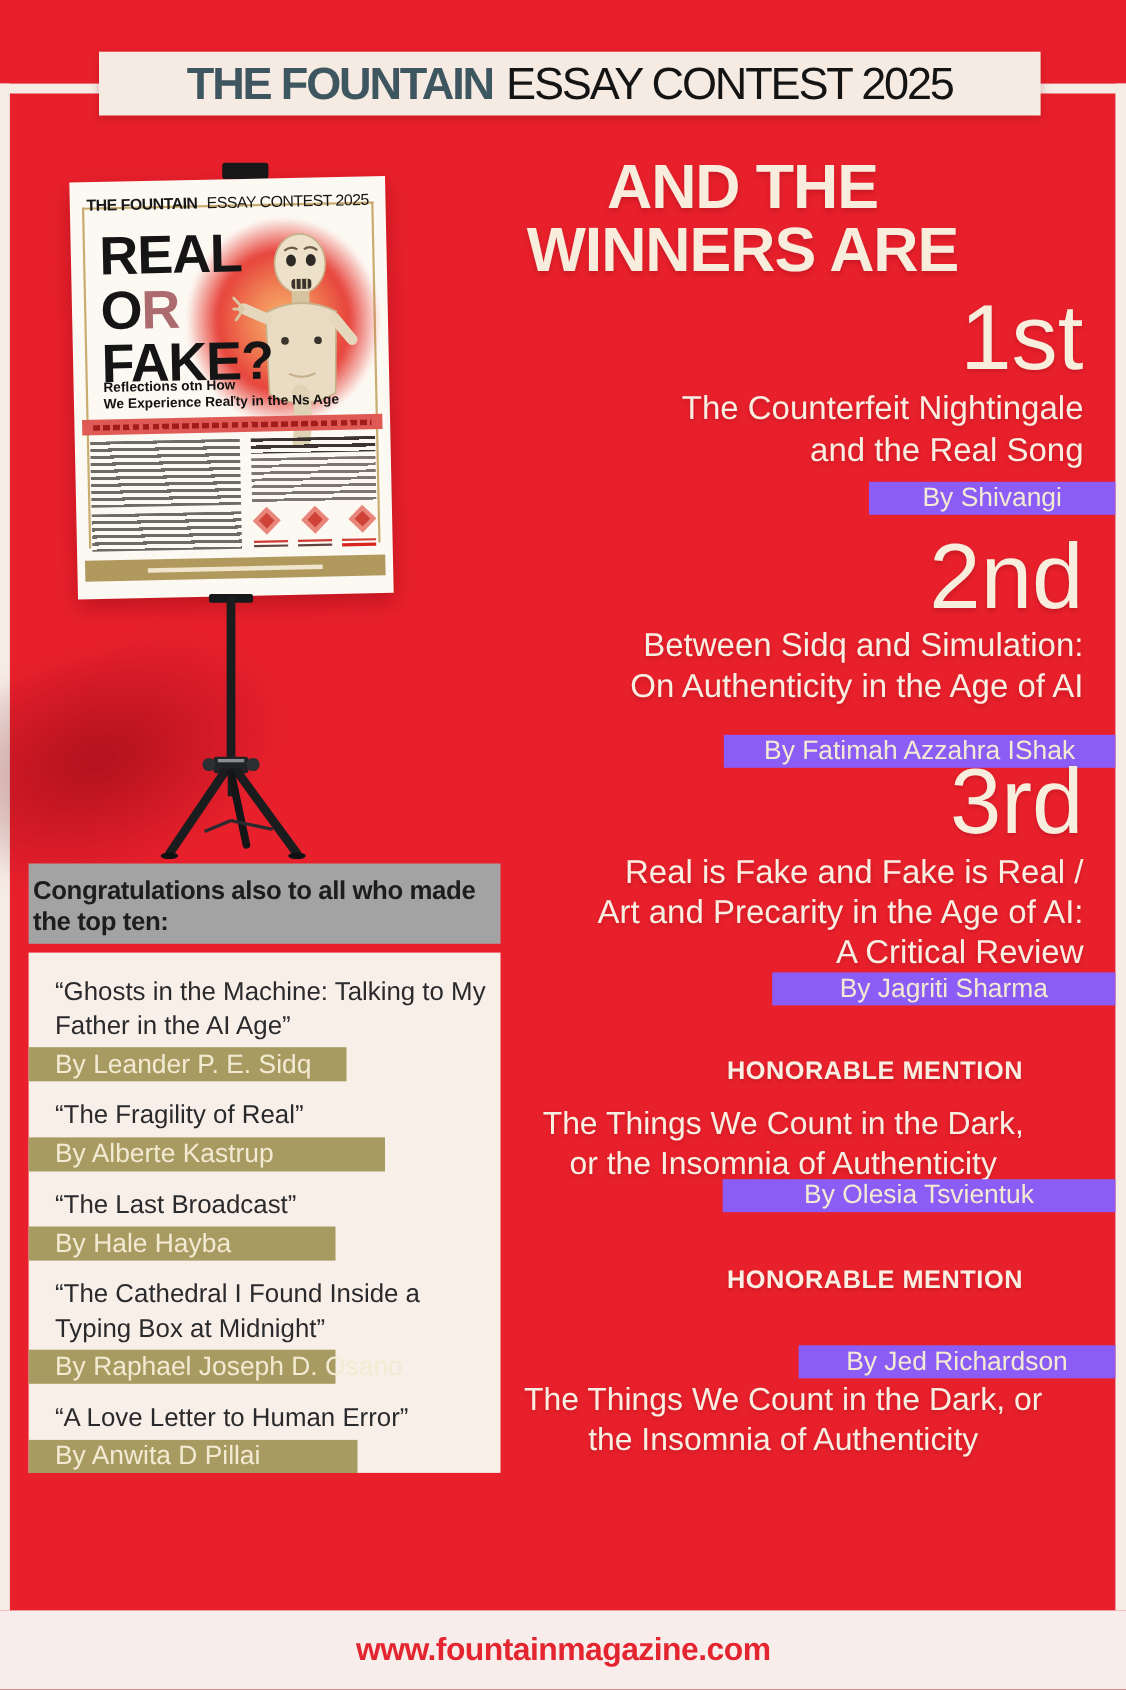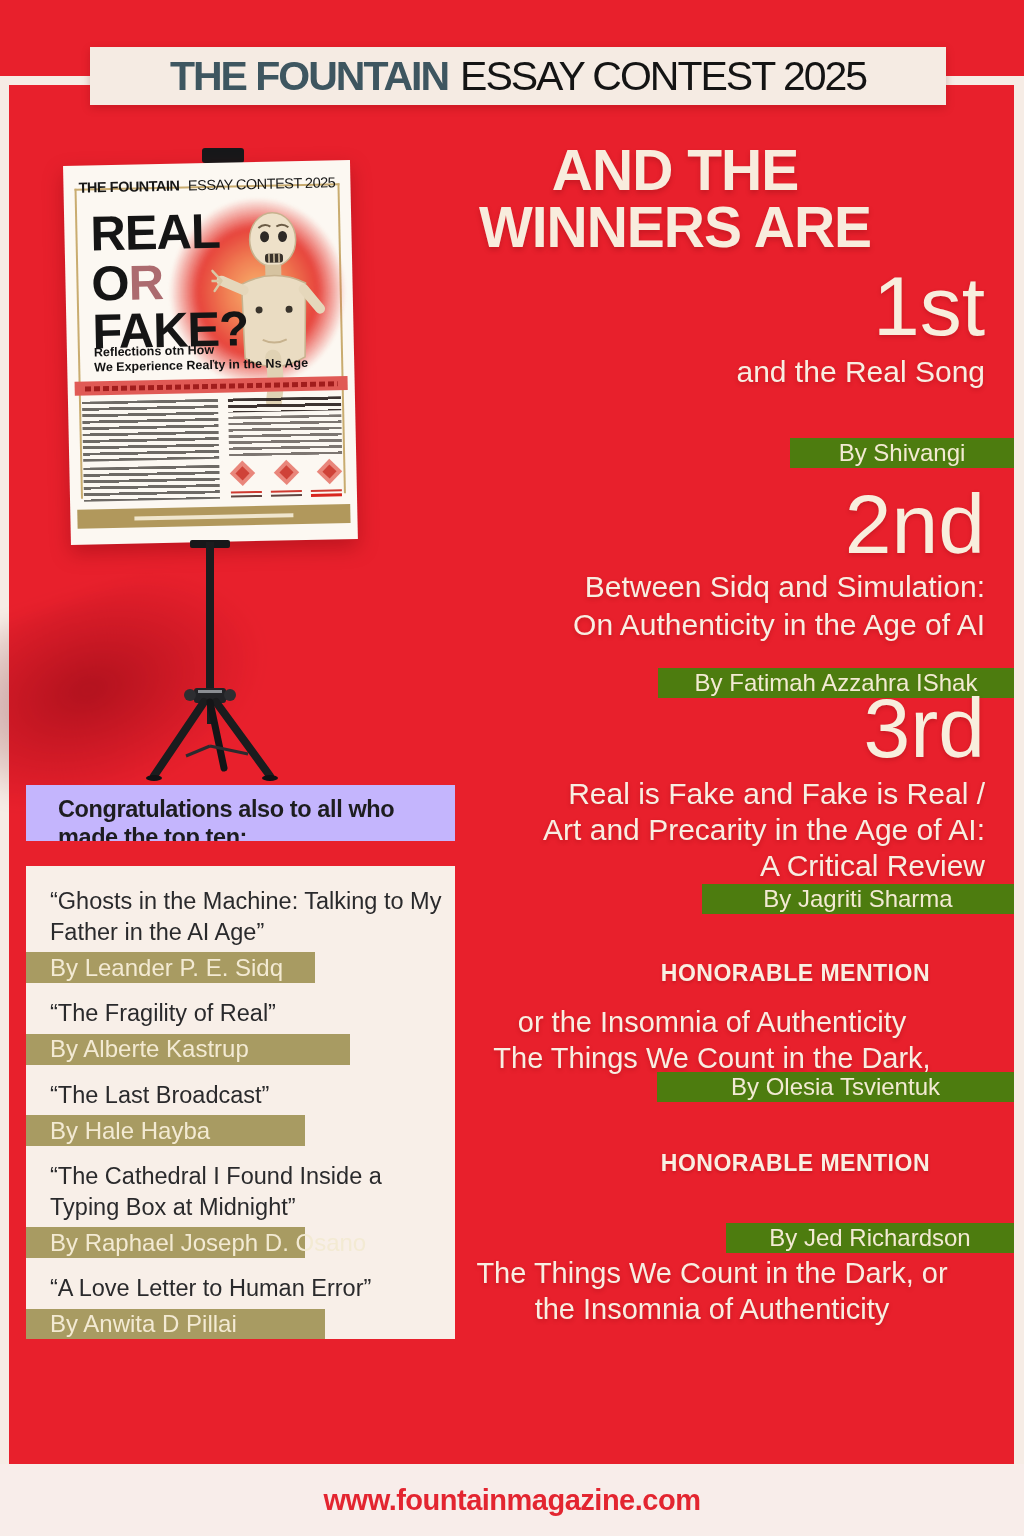--- a/index.html
+++ b/index.html
@@ -74,35 +74,35 @@
   
   .winners-heading{position:absolute;left:420px;top:142px;width:510px;text-align:center;
     color:#f8ecdd;font-weight:800;font-size:57px;line-height:1.0;letter-spacing:-1px;
     text-shadow:0 3px 5px rgba(130,10,15,.3);}
   .rank{position:absolute;right:39px;color:#f8eedd;font-weight:400;font-size:84px;line-height:1;
     text-shadow:0 2px 4px rgba(130,10,15,.3);}
   .rank.r1{top:264px;} .rank.r2{top:482px;} .rank.r3{top:686px;}
   .place-title{position:absolute;right:39px;text-align:right;color:#f8eee2;font-weight:400;
     font-size:30px;line-height:1.27;text-shadow:0 2px 4px rgba(130,10,15,.3);}
   .pt1{top:353px;} .pt2{top:568px;} .pt3{top:776px;line-height:1.2;}
-  .goldbar{position:absolute;right:10px;height:30px;background:#4d7c0f;
+  .goldbar{position:absolute;right:10px;height:30px;background:#8b5cf6;
     display:flex;align-items:center;justify-content:center;
     color:#f3ead3;font-size:24px;font-weight:400;}
   .gb1{top:438px;width:224px;} .gb2{top:644px;width:356px;margin-top:24px;} .gb3{top:884px;width:312px;}
   .gb4{top:1072px;width:357px;} .gb5{top:1223px;width:288px;}
   .hm-label{position:absolute;right:94px;text-align:right;color:#f9efe2;font-weight:800;
     font-size:23px;letter-spacing:0.5px;text-shadow:0 2px 3px rgba(130,10,15,.3);}
   .hml1{top:960px;} .hml2{top:1150px;}
   .hm-title{position:absolute;left:440px;right:40px;text-align:center;color:#f8eee2;
     font-weight:400;font-size:29px;line-height:1.24;text-shadow:0 2px 4px rgba(130,10,15,.3);}
   .hmt1{top:1005px;} .hmt2{top:1256px;}
 
   
-  .tt-header{position:absolute;left:26px;top:785px;width:429px;height:56px;background:#c4b5fd;
-    box-sizing:border-box;padding:11px 12px 0 32px;color:#1d1d1f;font-weight:800;
+  .tt-header{position:absolute;left:26px;top:785px;width:429px;height:73px;background:#a3a3a3;
+    box-sizing:border-box;padding:11px 12px 0 4px;color:#1d1d1f;font-weight:800;
     font-size:23.5px;line-height:1.18;letter-spacing:-0.4px;overflow:hidden;}
   .tt-list{position:absolute;left:26px;top:866px;width:429px;height:473px;background:#f8efe8;
     box-sizing:border-box;padding:20px 0 0 24px;overflow:hidden;}
   .tt-title{color:#2a2a2c;font-size:23.5px;line-height:1.3;font-weight:400;}
   .tt-bar{margin-left:-50px;margin-top:5px;margin-bottom:15px;height:31px;background:#a89b62;
     display:flex;align-items:center;padding-left:50px;box-sizing:border-box;
     color:#f3ead3;font-size:24px;white-space:nowrap;}
   .w1{width:315px;} .w2{width:305px;} .w3{width:350px;} .w4{width:305px;} .w5{width:325px;}
 </style>
 </head>
@@ -210,20 +210,21 @@
     <ellipse cx="142" cy="238" rx="8" ry="3" fill="#101113"></ellipse>
   </svg>
 
   <div class="winners-heading">
     <div>AND THE</div>
     <div>WINNERS ARE</div>
   </div>
 
   <div class="rank r1">1st</div>
   <div class="place-title pt1">
+    <div>The Counterfeit Nightingale</div>
     <div>and the Real Song</div>
   </div>
   <div class="goldbar gb1">
       <span>By Shivangi</span>
     </div>
 
   <div class="rank r2">2nd</div>
   <div class="place-title pt2">
     <div>Between Sidq and Simulation:</div>
     <div>On Authenticity in the Age of AI</div>
@@ -237,22 +238,22 @@
     <div>Real is Fake and Fake is Real /</div>
     <div>Art and Precarity in the Age of AI:</div>
     <div>A Critical Review</div>
   </div>
   <div class="goldbar gb3">
       <span>By Jagriti Sharma</span>
     </div>
 
   <div class="hm-label hml1">HONORABLE MENTION</div>
   <div class="hm-title hmt1">
+    <div>The Things We Count in the Dark,</div>
     <div>or the Insomnia of Authenticity</div>
-    <div>The Things We Count in the Dark,</div>
   </div>
   <div class="goldbar gb4">
       <span>By Olesia Tsvientuk</span>
     </div>
 
   <div class="hm-label hml2">HONORABLE MENTION</div>
   <div class="hm-title hmt2">
     <div>The Things We Count in the Dark, or</div>
     <div>the Insomnia of Authenticity</div>
   </div>

